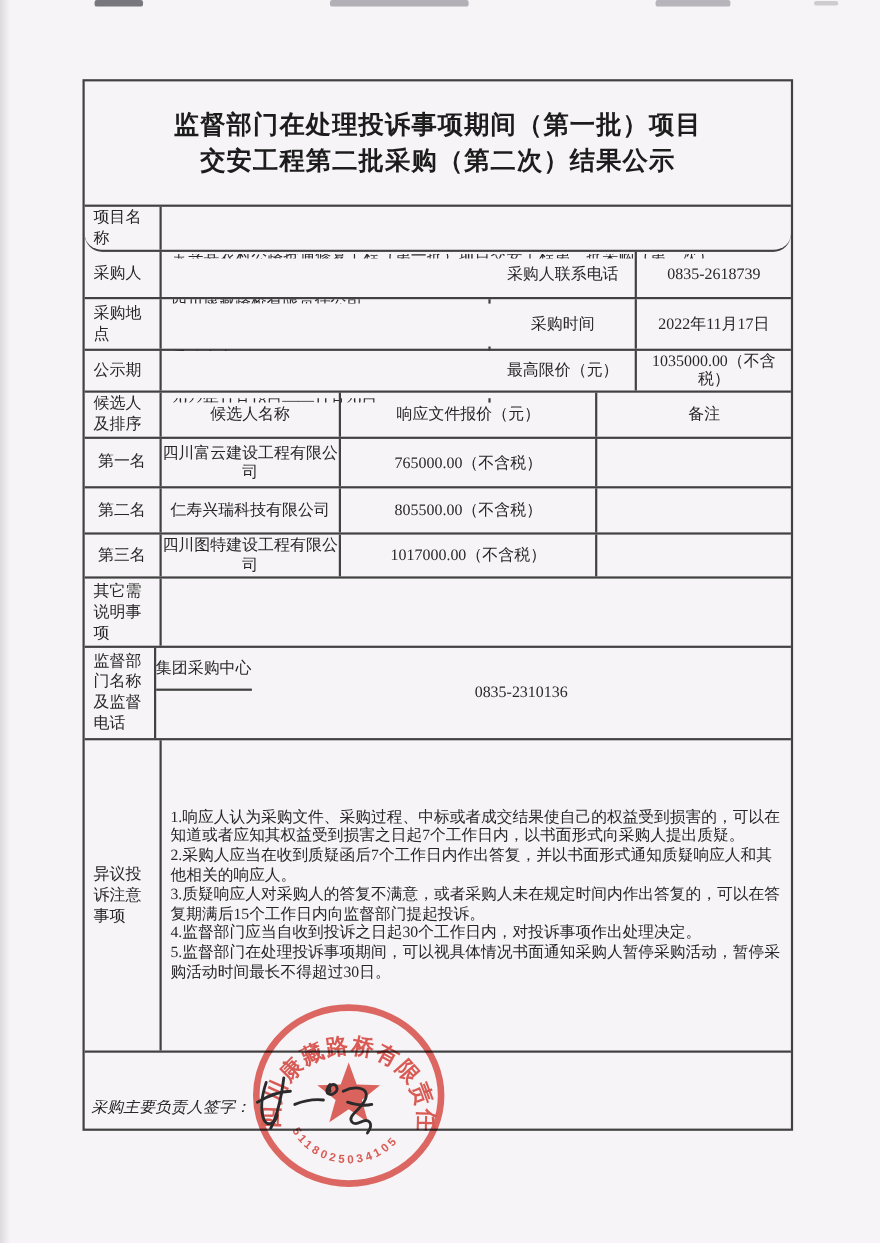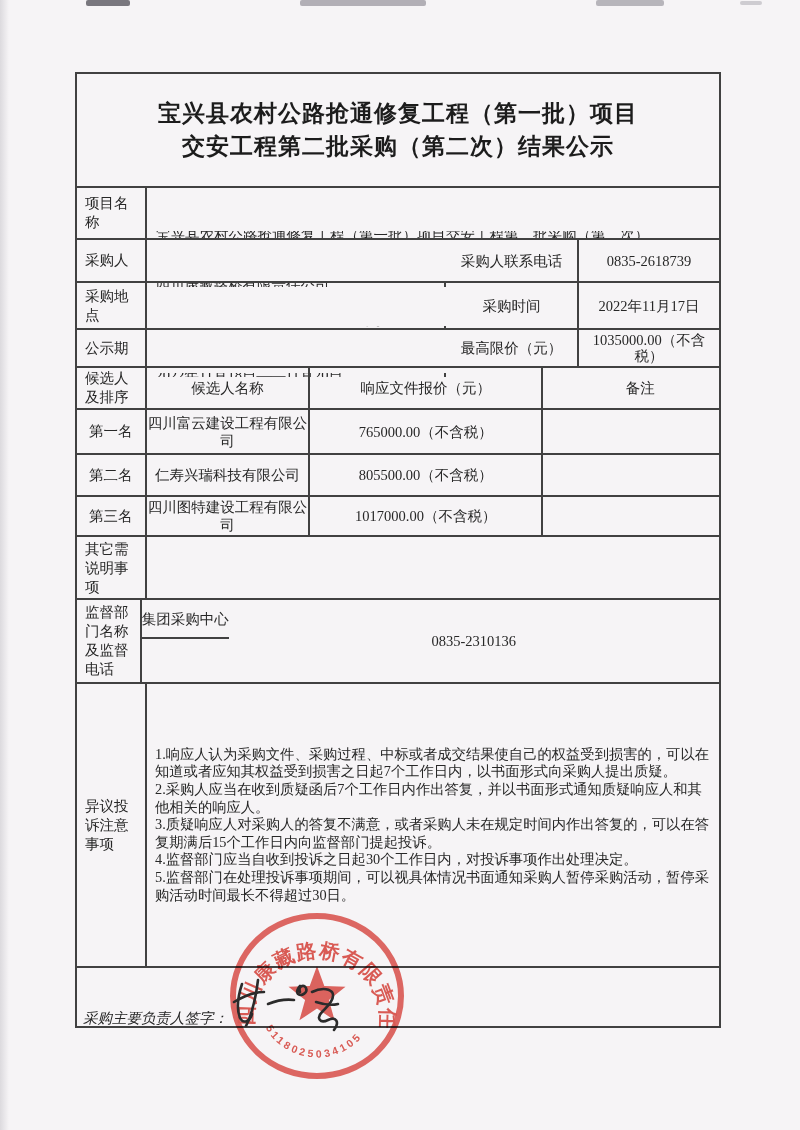--- a/index.html
+++ b/index.html
@@ -40,21 +40,21 @@
 
   
   .row-title { height:114px; }
   .title-cell {
     width:100%; flex-direction:column; justify-content:center;
     font-family:"Liberation Sans", sans-serif;
     font-weight:bold; font-size:23px; line-height:33px;
     letter-spacing:1px; color:#1c1c1c;
   }
 
-  .r-name { height:52px; }
+  .r-name { height:41px;border-radius:16px; }
   .r-buyer { height:43px; }
   .r-place { height:47px; }
   .r-period { height:38px; }
   .r-chead { height:42px; }
   .r-c1 { height:45px; }
   .r-c2 { height:42px; }
   .r-c3 { height:40px; }
   .r-other { height:63px; }
   .r-sup { height:84px; }
   .r-obj { height:284px; }
@@ -93,21 +93,21 @@
 <div class="edge-left"></div>
 <div class="smudge sm1"></div>
 <div class="smudge sm2"></div>
 <div class="smudge sm3"></div>
 <div class="smudge sm4"></div>
 
 <div class="sheet">
 
   <div class="row row-title">
     <div class="cell title-cell">
-      <div>宝兴县农村公路抢通修复工程（第一批）项目</div>
+      <div>监督部门在处理投诉事项期间（第一批）项目</div>
       <div>交安工程第二批采购（第二次）结果公示</div>
     </div>
   </div>
 
   <div class="row r-name">
     <div class="cell lbl">项目名称</div>
     <div class="cell c-left fs" style="flex:1">宝兴县农村公路抢通修复工程（第一批）项目交安工程第二批采购（第二次）</div>
   </div>
 
   <div class="row r-buyer">

